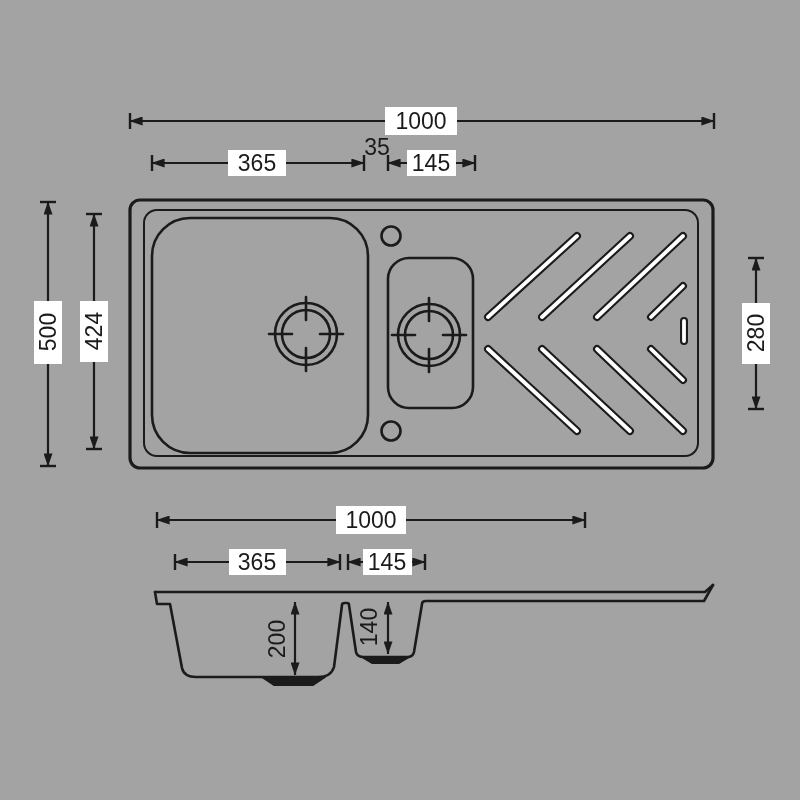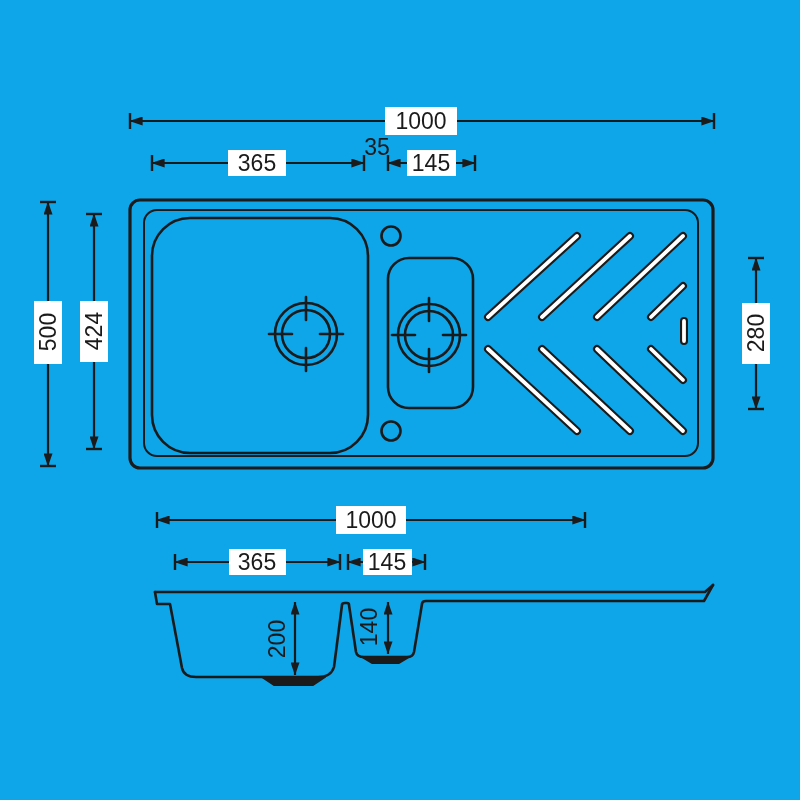--- a/index.html
+++ b/index.html
@@ -1,16 +1,16 @@
 <!DOCTYPE html>
 <html><head>
 <meta charset="utf-8">
 <style>
   html,body{margin:0;padding:0;background:#ffffff;}
-  .canvas{position:relative;width:800px;height:800px;background:#0ea5e9;overflow:hidden;
+  .canvas{position:relative;width:800px;height:800px;background:#a3a3a3;overflow:hidden;
           font-family:"Liberation Sans","DejaVu Sans",sans-serif;}
   svg{display:block;}
   .ln{stroke:#1b1b1b;fill:none;stroke-width:2.6;stroke-linecap:round;stroke-linejoin:round;}
   .heavy{stroke-width:3.2;}
   .thin{stroke-width:2;}
   .dim{stroke:#1b1b1b;fill:none;stroke-width:2.2;stroke-linecap:butt;}
   .tick{stroke:#1b1b1b;stroke-width:2.4;}
   .dimtxt{font-family:"Liberation Sans","DejaVu Sans",sans-serif;font-size:23px;fill:#1b1b1b;
           text-anchor:middle;}
   .mask{fill:#ffffff;stroke:none;}

